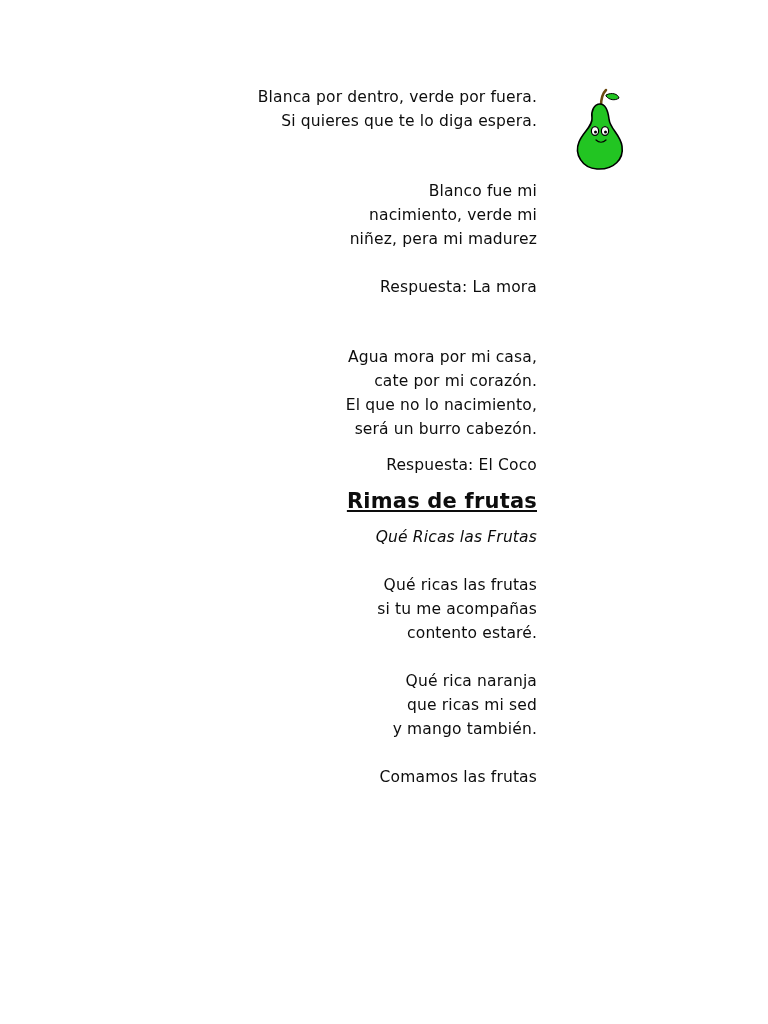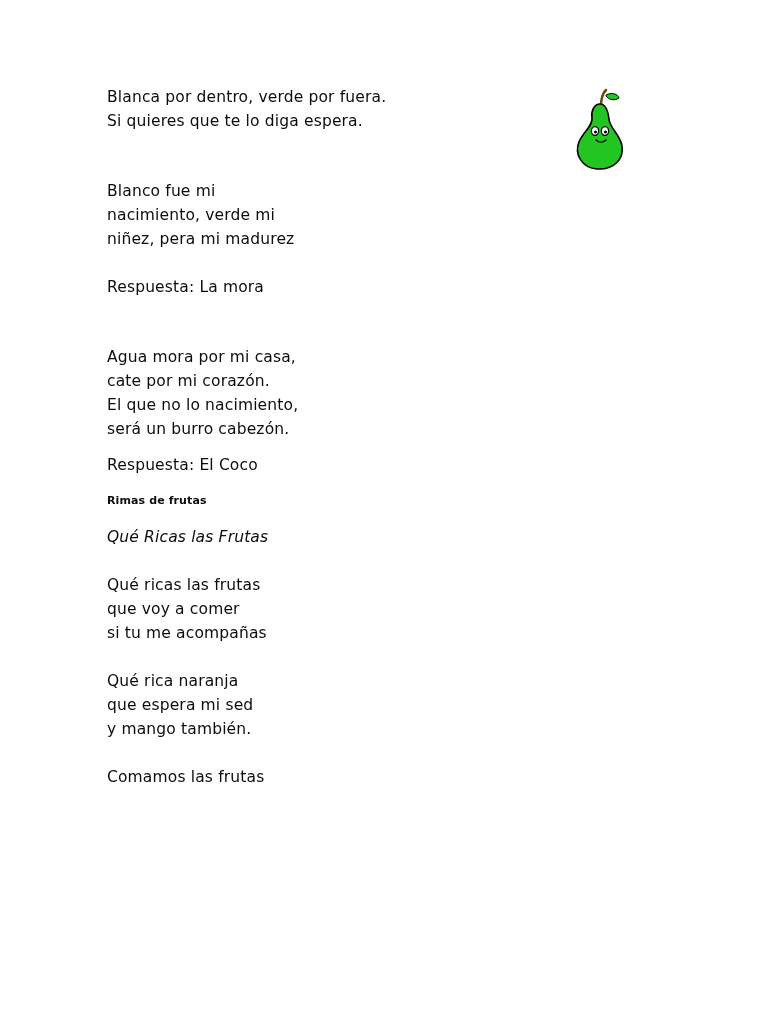--- a/index.html
+++ b/index.html
@@ -13,20 +13,21 @@
     font-family: "DejaVu Sans", sans-serif;
     color: #000000;
     position: relative;
     overflow: hidden;
   }
   .page {
     position: relative;
     width: 768px;
     height: 1024px;
     background: #ffffff;
+    text-align: right;
   }
   .content {
     position: absolute;
     left: 107px;
     top: 85px;
     width: 430px;
   }
   .block {
     font-size: 15.5px;
     line-height: 24px;
@@ -35,22 +36,23 @@
     letter-spacing: 0.01em;
   }
   .line {
     white-space: pre;
   }
   .gap-lg { height: 46px; }
   .gap-md { height: 24px; }
   .gap-sm { height: 12px; }
   .heading {
     font-weight: bold;
-    font-size: 11px;
+    font-size: 21px;
     line-height: 24px;
+    text-decoration: underline;
   }
   .subheading {
     font-style: italic;
     font-size: 15.5px;
     line-height: 24px;
   }
   
   .pear-wrap {
     position: absolute;
     left: 565px;
@@ -102,29 +104,29 @@
     <div class="block heading">Rimas de frutas</div>
 
     <div class="gap-sm"></div>
 
     <div class="block subheading">Qué Ricas las Frutas</div>
 
     <div class="gap-md"></div>
 
     <div class="block">
       <div class="line">Qué ricas las frutas</div>
-      <div class="line">que voy a comer</div>
       <div class="line">si tu me acompañas</div>
+      <div class="line">contento estaré.</div>
     </div>
 
     <div class="gap-md"></div>
 
     <div class="block">
       <div class="line">Qué rica naranja</div>
-      <div class="line">que espera mi sed</div>
+      <div class="line">que ricas mi sed</div>
       <div class="line">y mango también.</div>
     </div>
 
     <div class="gap-md"></div>
 
     <div class="block">
       <div class="line">Comamos las frutas</div>
     </div>
 
   </div>

